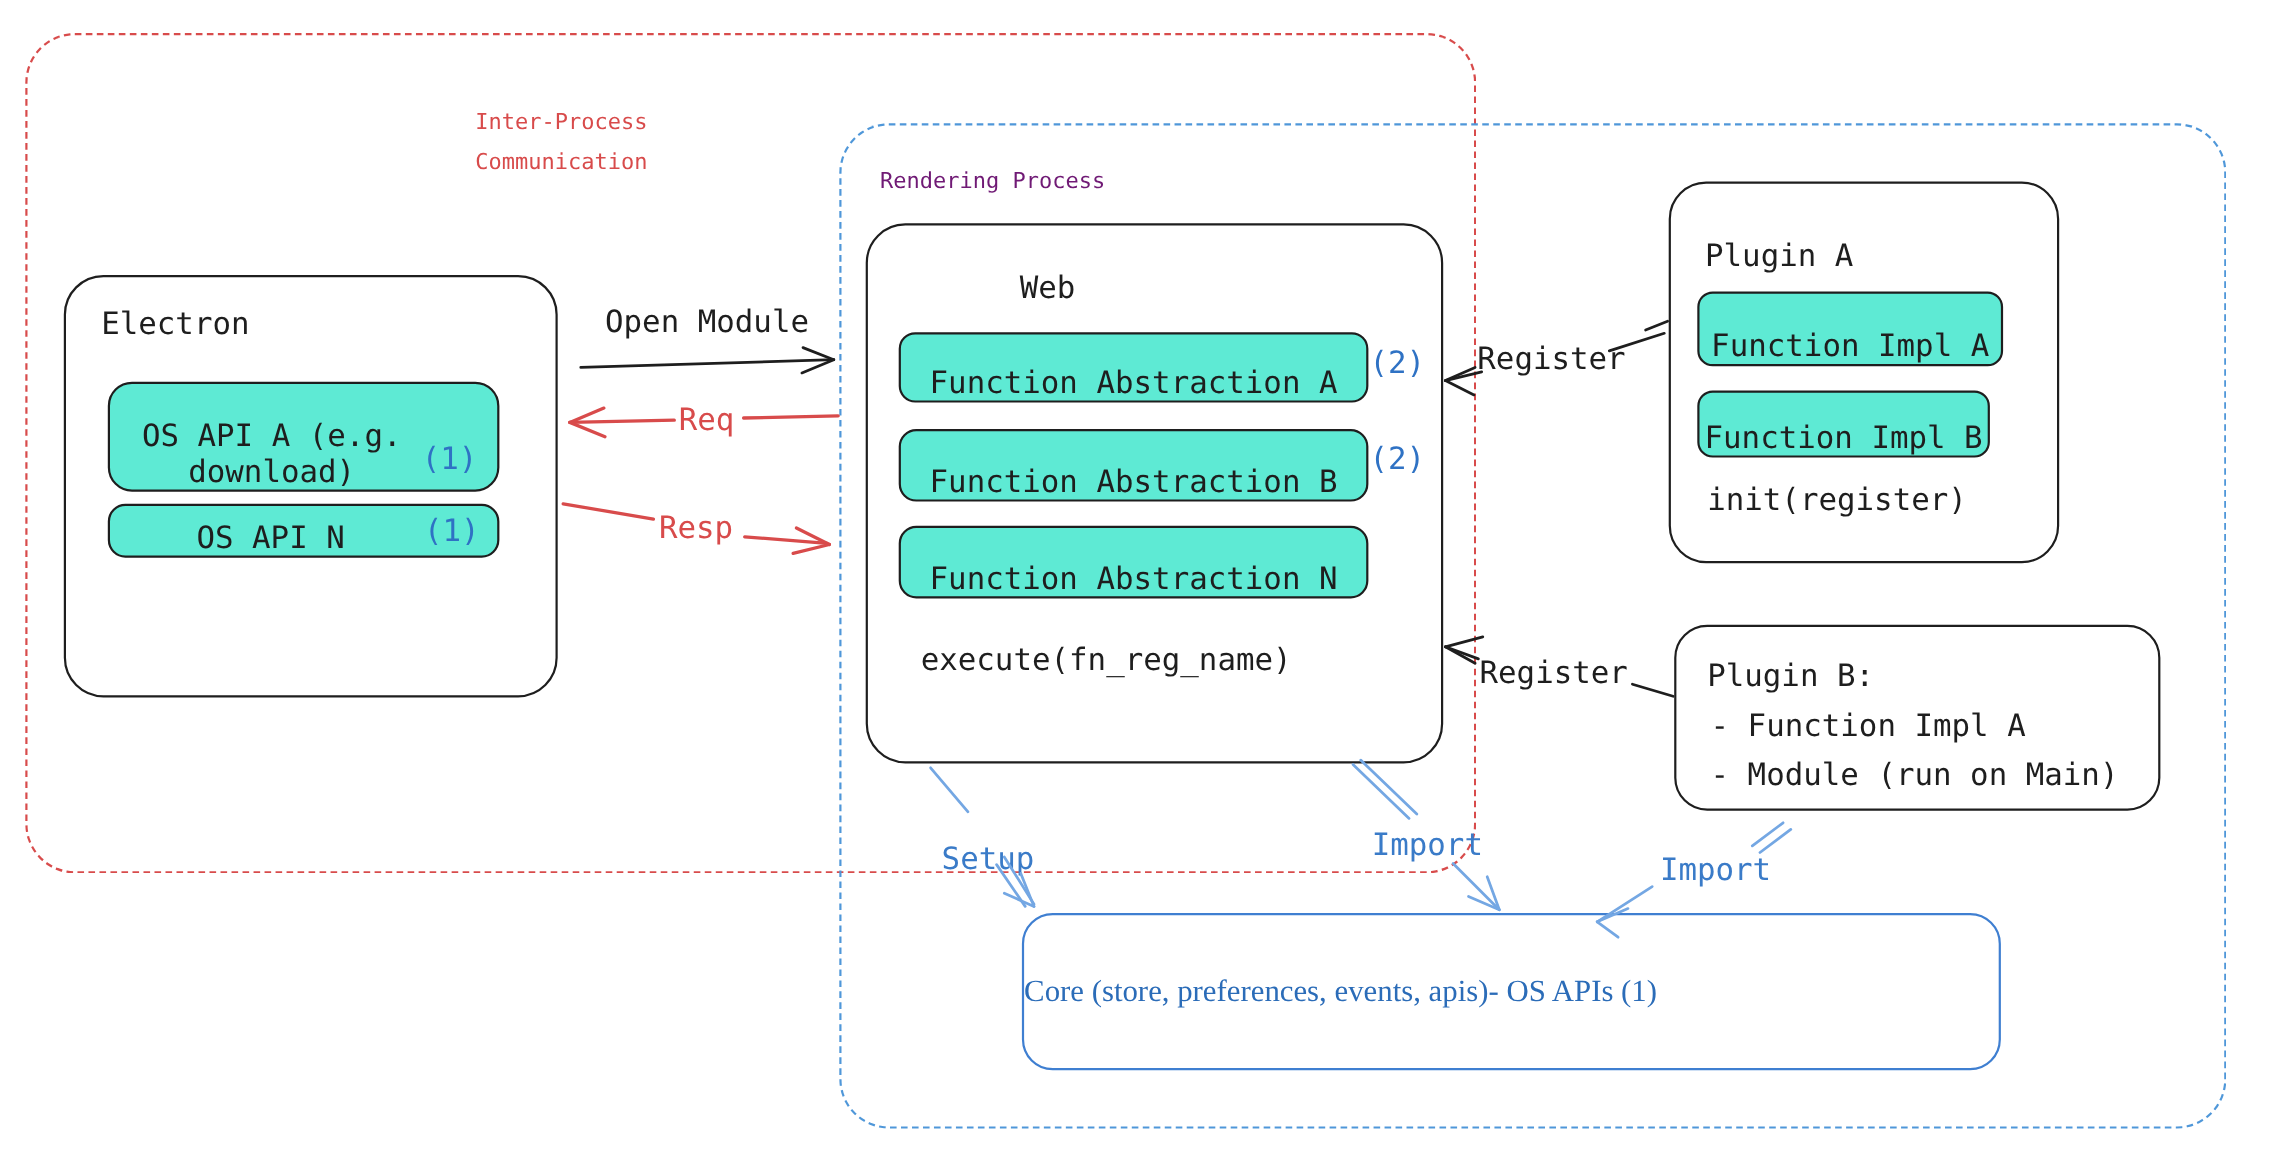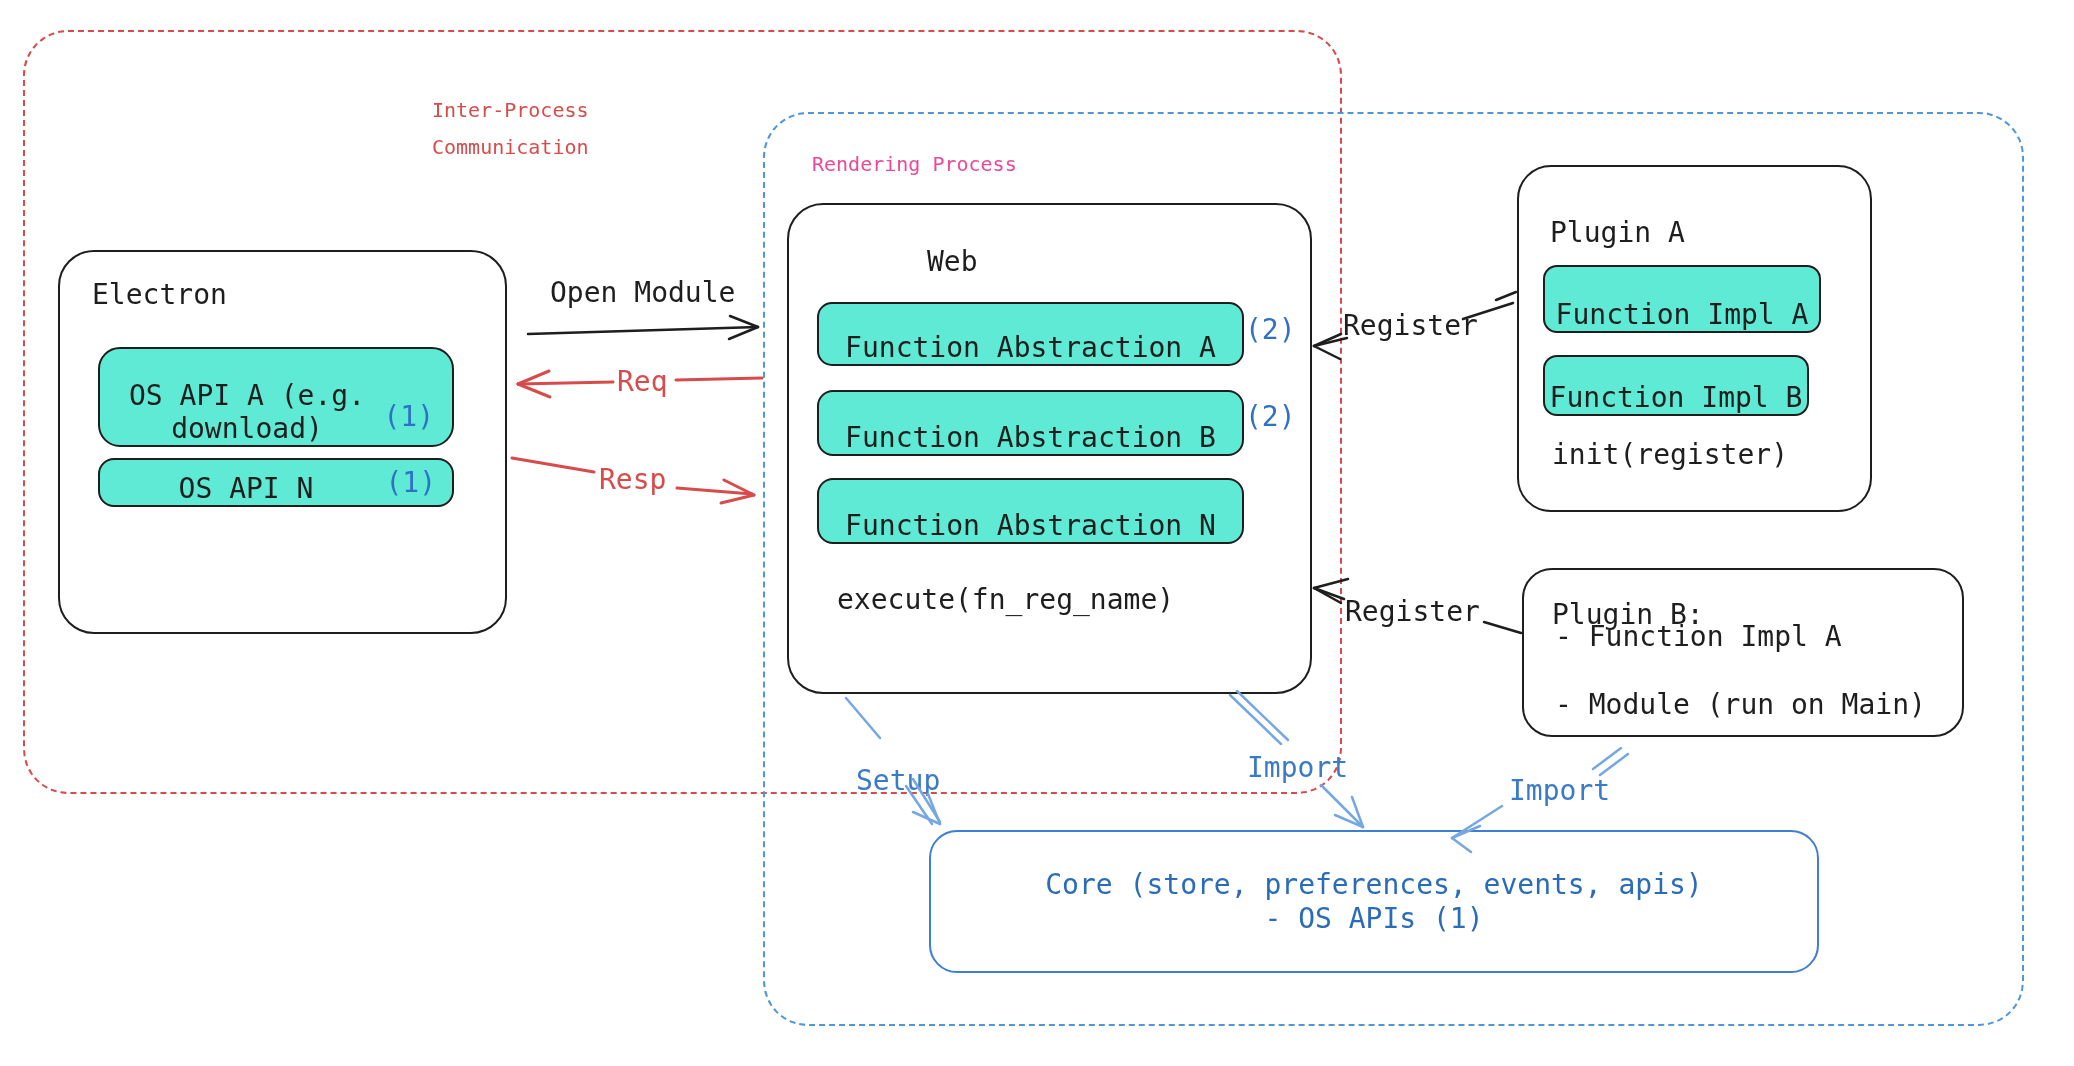--- a/index.html
+++ b/index.html
@@ -5,25 +5,25 @@
   html,body{margin:0;padding:0;background:#ffffff;}
   .canvas{position:relative;width:2074px;height:1066px;background:#ffffff;overflow:hidden;
           font-family:"DejaVu Sans Mono","Liberation Mono",monospace;color:#1e1e1e;}
   .group{position:absolute;border:2.5px dashed;border-radius:45px;background:transparent;}
   .group.red{border-color:#d84b4b;}
   .group.blue{border-color:#4f97d9;}
   .box{position:absolute;border:2.5px solid #1e1e1e;background:#ffffff;}
   .lbl{position:absolute;font-size:28px;line-height:34px;white-space:pre;}
   .lbl.big{font-size:20px;line-height:37px;}
   .red-t{color:#d84b4b;}
-  .blue-t{color:#ec4899;margin-left:12px;}
+  .blue-t{color:#701a75;}
   .blue-soft{color:#3a7bc8;}
   .badge{color:#2f72c4;font-size:28px;white-space:pre;position:absolute;}
   .core-box{position:absolute;border:2.5px solid #3f7fd1;border-radius:28px;background:#fff;
-            display:flex;flex-direction:column;justify-content:center;align-items:center;}
+            display:flex;flex-direction:row;align-items:center;font-family:Liberation Serif, serif;}
   .core-box div{font-size:28px;line-height:34px;color:#2b6cb8;white-space:pre;}
   .inner-row{position:absolute;border:2.5px solid #1e1e1e;border-radius:16px;background:#5eead4;
              display:flex;align-items:flex-end;justify-content:center;font-size:28px;white-space:pre;}
   svg.overlay{position:absolute;left:0;top:0;pointer-events:none;}
 </style>
 </head>
 <body>
 
 <div class="canvas">
 
@@ -64,21 +64,21 @@
   <div class="inner-row" style="left:1543px;top:265px;width:274px;height:64px;border-radius:14px;">
     <span>Function Impl A</span>
   </div>
   <div class="inner-row" style="left:1543px;top:355px;width:262px;height:57px;border-radius:14px;">
     <span>Function Impl B</span>
   </div>
   <div class="lbl" style="left:1552px;top:438px;">init(register)</div>
 
   <div class="box" style="left:1522px;top:568px;width:438px;height:165px;border-radius:30px;"></div>
   <div class="lbl" style="left:1552px;top:598px;">Plugin B:</div>
-  <div class="lbl" style="left:1555px;top:620px;">- Function Impl A</div>
+  <div class="lbl" style="left:1555px;top:643px;">- Function Impl A</div>
   <div class="lbl" style="left:1555px;top:688px;">- Module (run on Main)</div>
 
   <div class="core-box" style="left:929px;top:830px;width:886px;height:139px;">
     <div>Core (store, preferences, events, apis)</div>
     <div>- OS APIs (1)</div>
   </div>
 
   <div class="lbl" style="left:550px;top:276px;">Open Module</div>
   <div class="lbl red-t" style="left:617px;top:365px;">Req</div>
   <div class="lbl red-t" style="left:599px;top:463px;">Resp</div>

